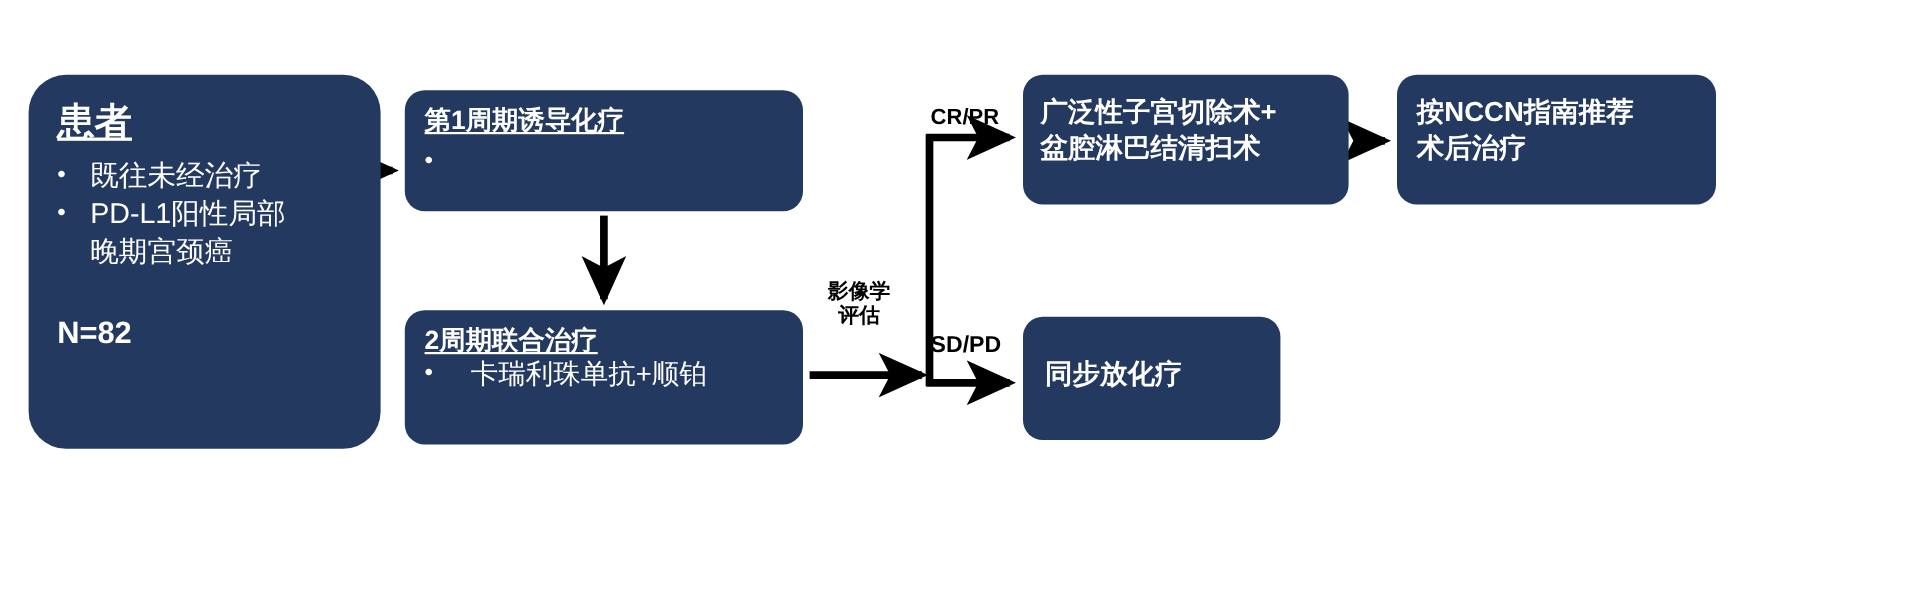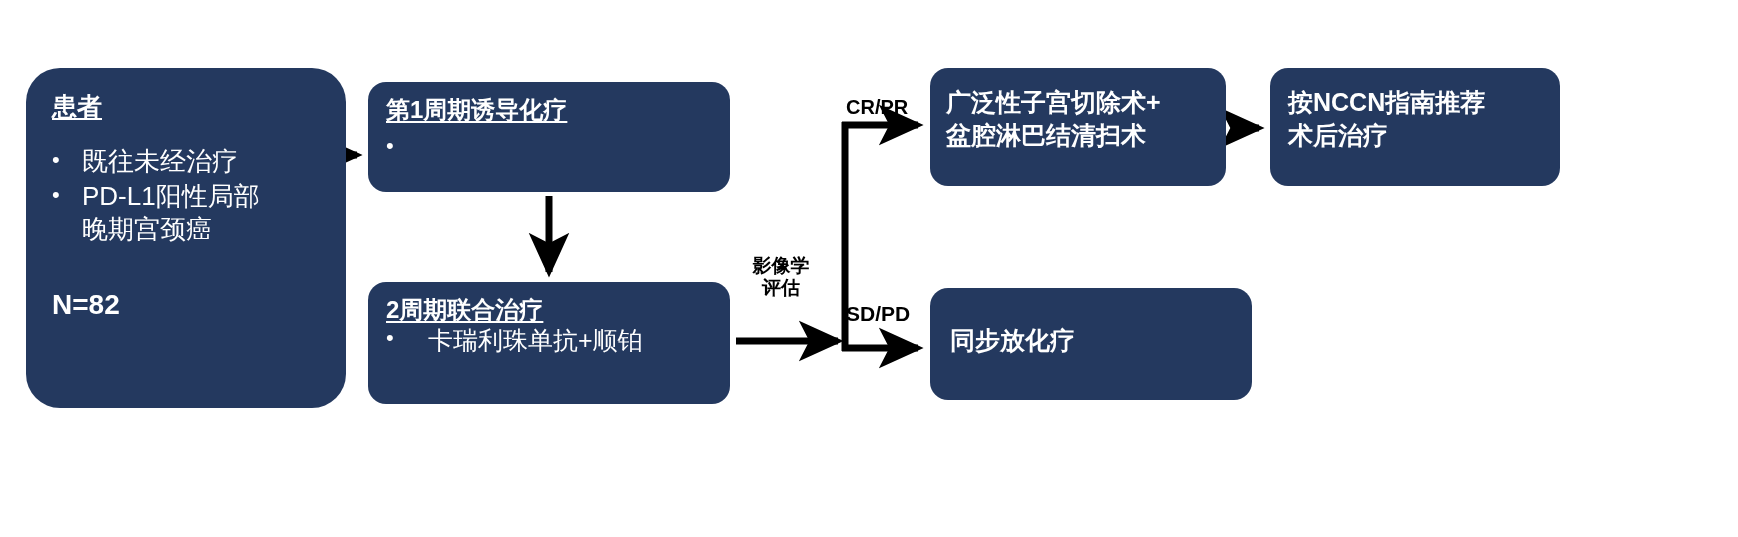--- a/index.html
+++ b/index.html
@@ -56,21 +56,21 @@
 
   .plain-line { line-height: 1.3; }
 
   
   #node-patients {
     left: 26px; top: 68px;
     width: 320px; height: 340px;
     border-radius: 34px;
     padding: 24px 22px 0 26px;
   }
-  #node-patients .node-title { font-size: 25px; margin-bottom: 24px; }
+  #node-patients .node-title { font-size: 34px; margin-bottom: 12px; }
   #node-patients .bullets { font-size: 26px; }
   #node-patients .bullets li { padding-left: 30px; margin-bottom: 2px; }
   #node-patients .bullets li .dot { font-size: 22px; top: 1px; }
   #node-patients .n-line {
     text-align: left;
     font-weight: bold;
     font-size: 28px;
     margin-top: 42px;
   }
 
@@ -115,21 +115,21 @@
     width: 290px; height: 118px;
     border-radius: 18px;
     padding: 18px 14px 0 18px;
     font-weight: bold;
     font-size: 25px;
   }
 
   
   #node-ccrt {
     left: 930px; top: 288px;
-    width: 322px; height: 112px;
+    width: 234px; height: 112px;
     border-radius: 18px;
     padding: 36px 14px 0 20px;
     font-weight: bold;
     font-size: 25px;
   }
 
   
   .edge-label {
     position: absolute;
     color: #000000;

